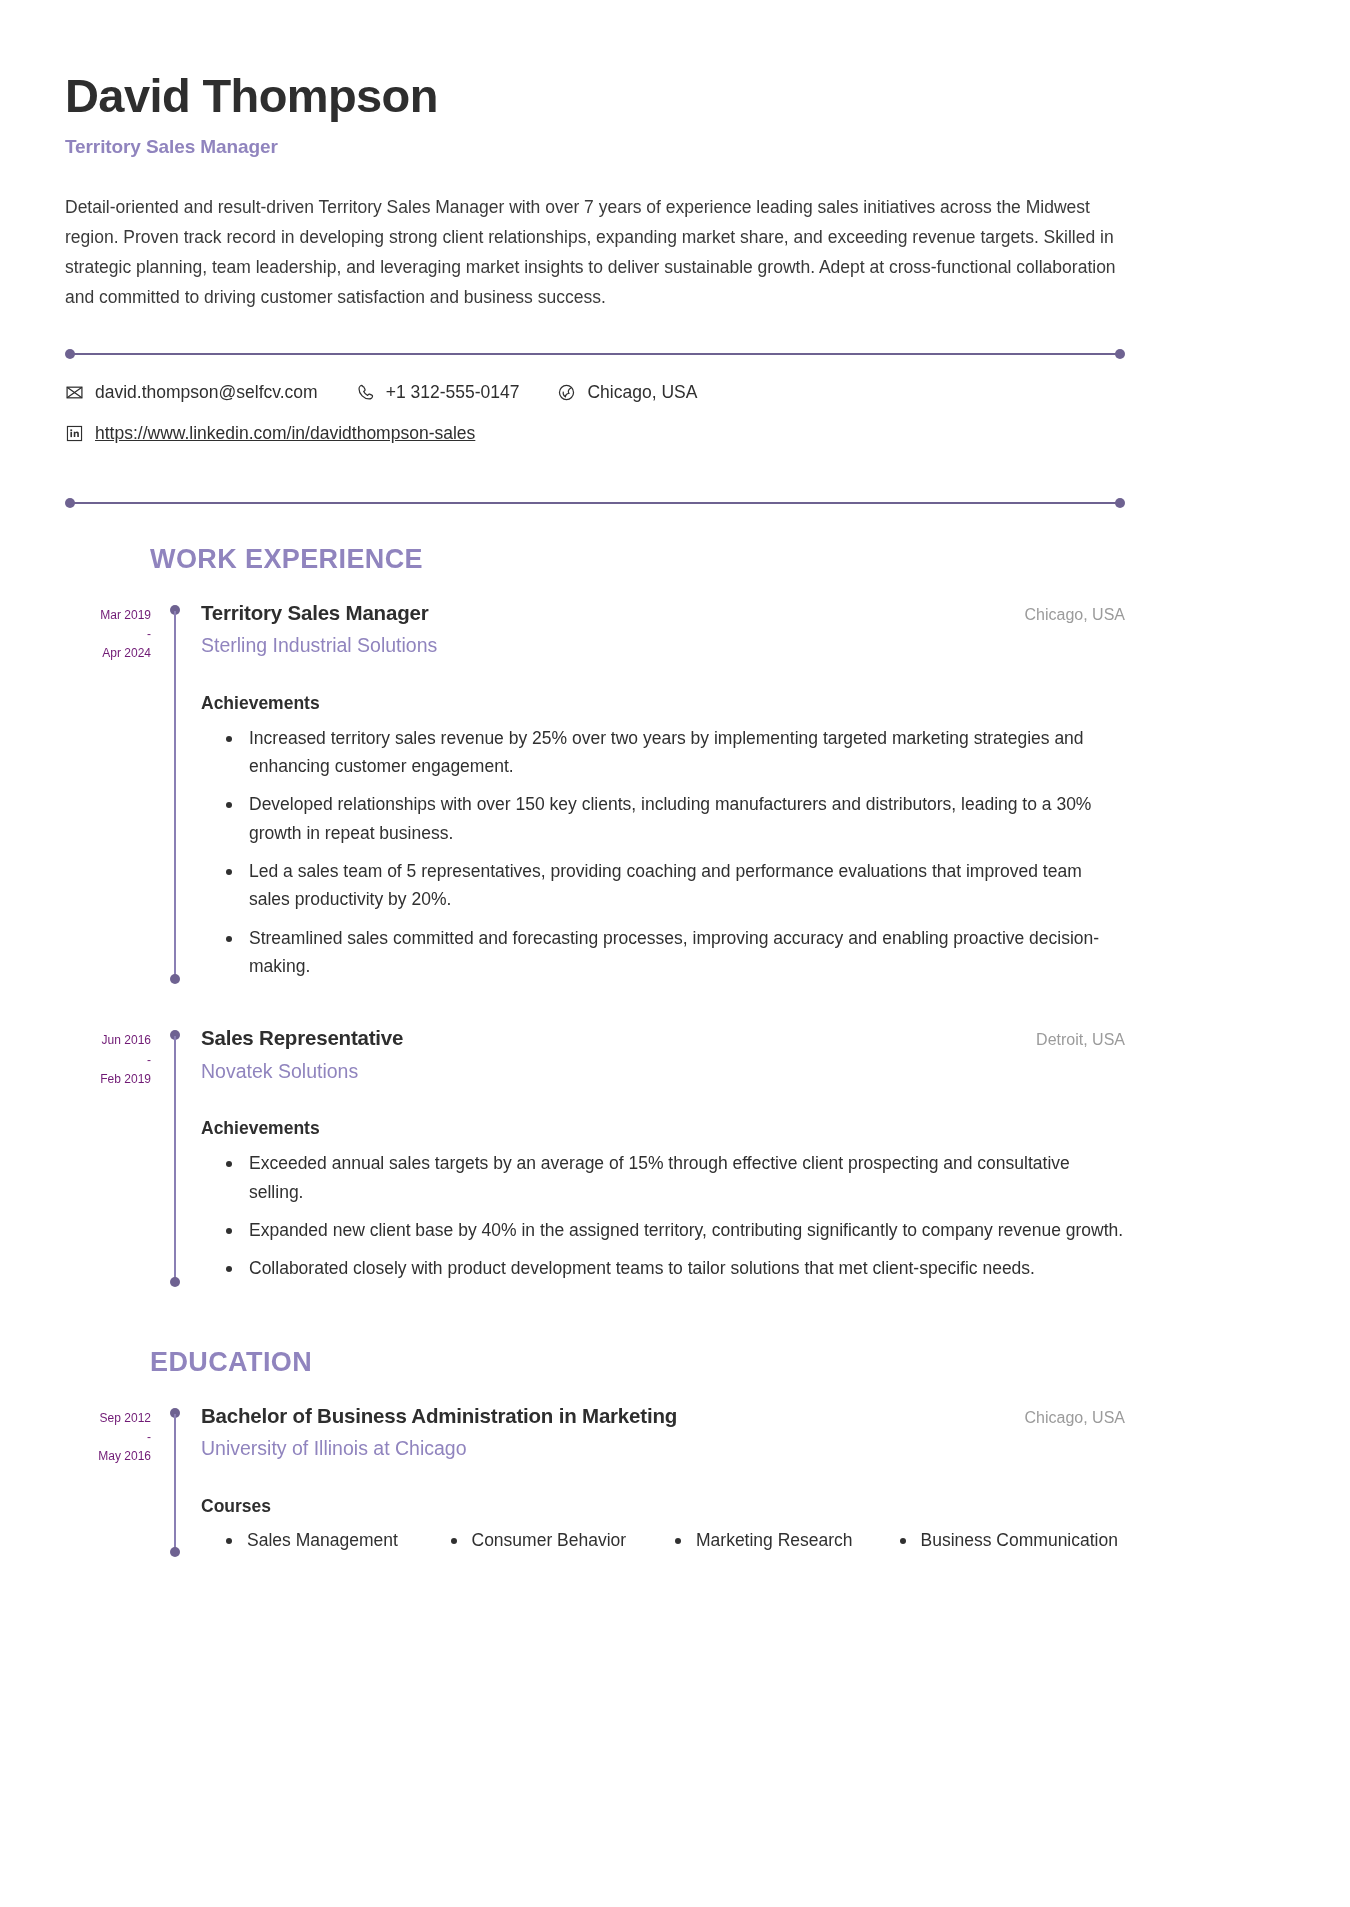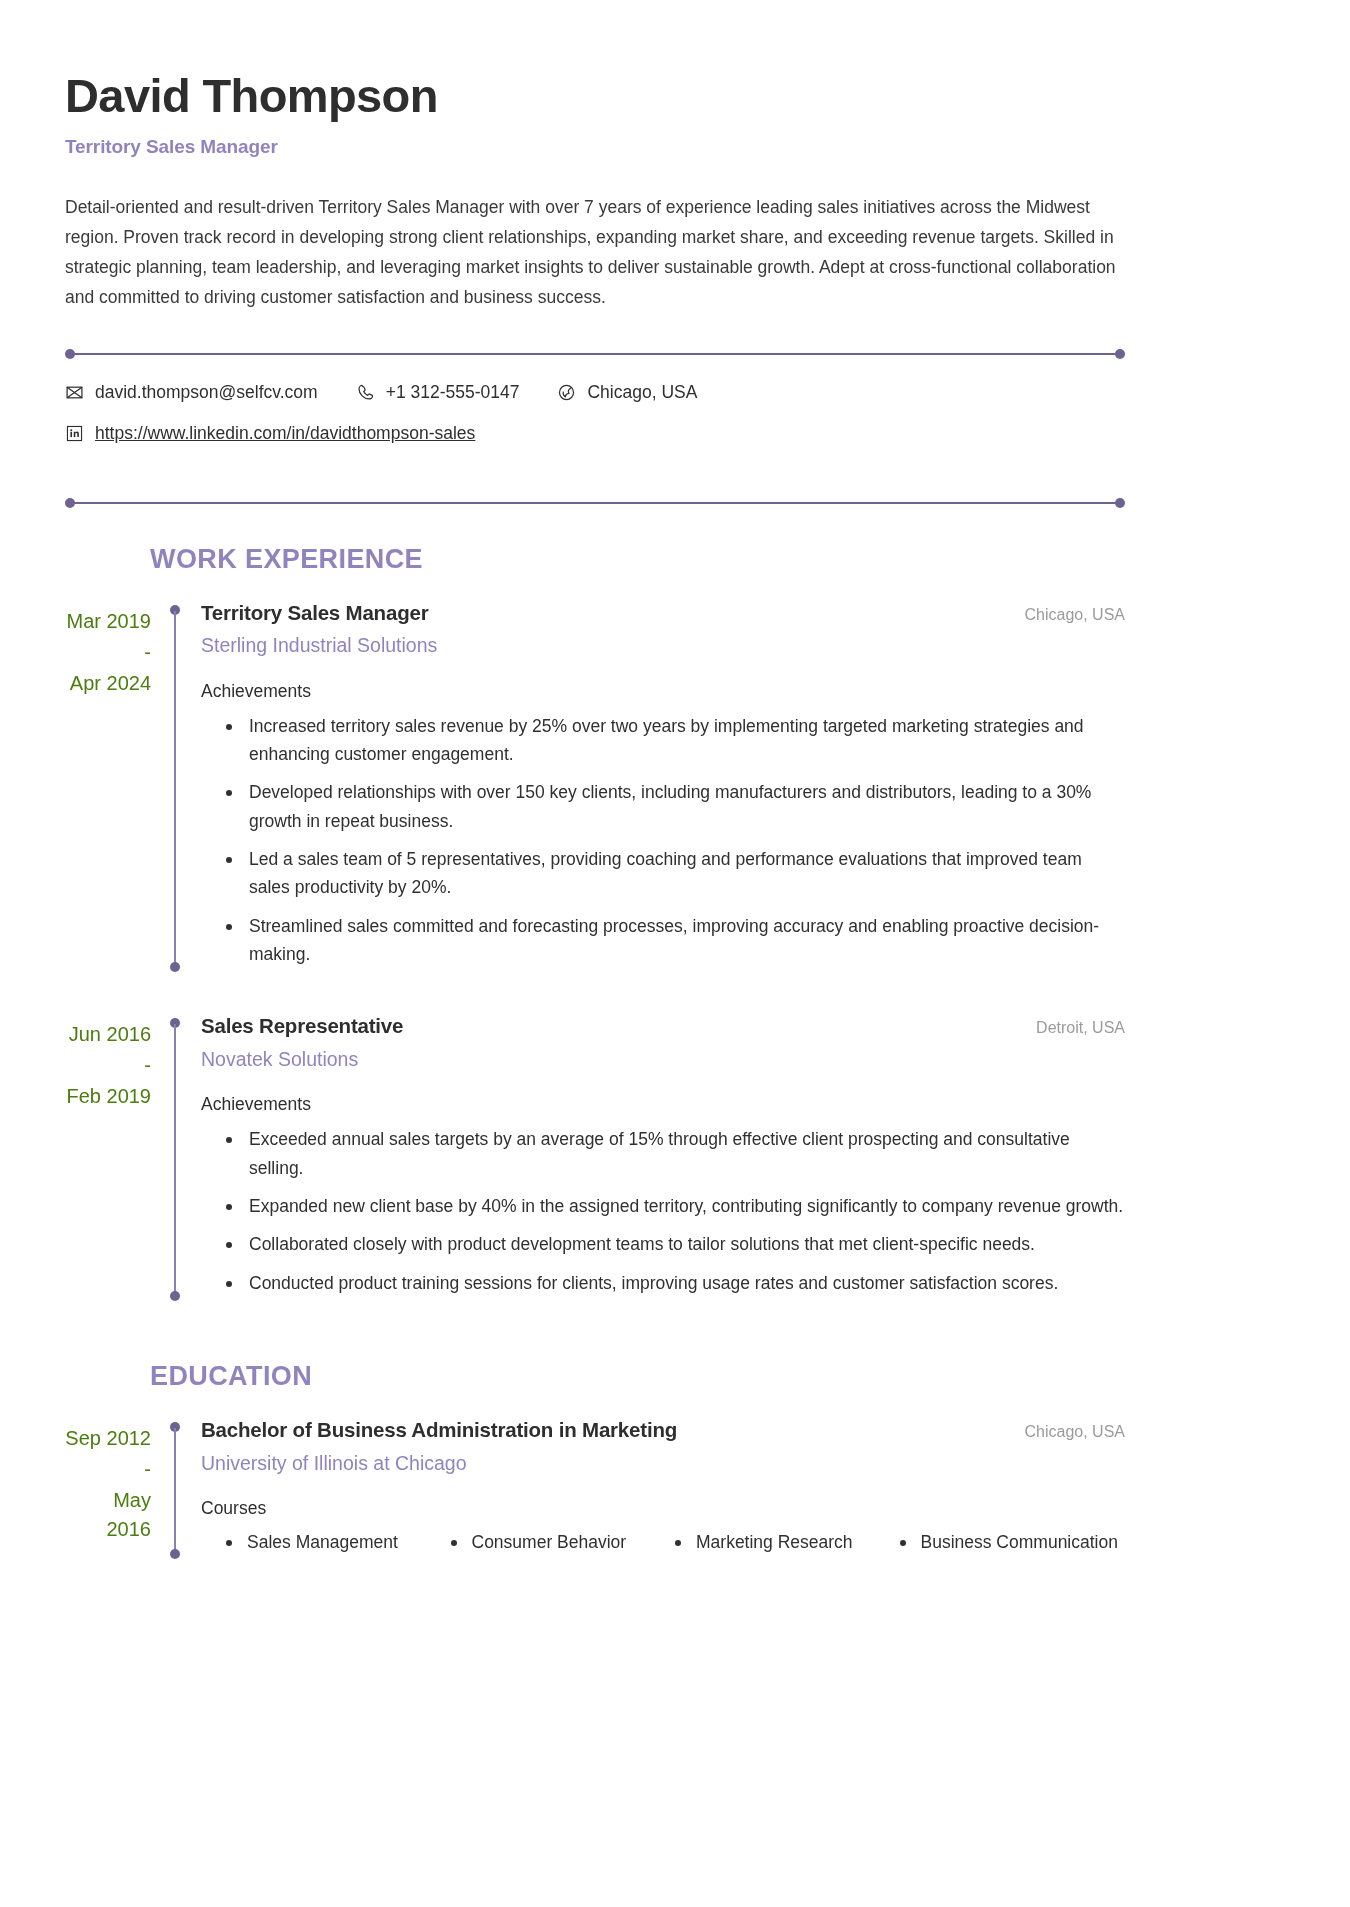--- a/index.html
+++ b/index.html
@@ -110,23 +110,23 @@
     display: flex;
     align-items: stretch;
     position: relative;
   }
   .entry-dates {
     width: 100px;
     flex: 0 0 100px;
     text-align: right;
     padding-top: 8px;
     padding-right: 14px;
-    font-size: 20px;
+    font-size: 12px;
     line-height: 1.45;
-    color: #4d7c0f;
+    color: #701a75;
   }
   .entry-dates .dash { display: block; margin: 2px 0; }
 
   .timeline {
     flex: 0 0 22px;
     width: 22px;
     position: relative;
   }
   .timeline .line {
     position: absolute;
@@ -171,23 +171,23 @@
     flex: 0 0 auto;
   }
   .entry-org {
     font-size: 19.5px;
     color: #9084be;
     margin-top: 6px;
     line-height: 1.35;
   }
   .entry-sub {
     font-size: 17.5px;
-    font-weight: 400;
+    font-weight: 700;
     color: #2e2e2e;
-    margin-top: 22px;
+    margin-top: 34px;
   }
 
   ul.bullets {
     list-style: none;
     margin: 10px 0 0 0;
     padding: 0 0 0 46px;
   }
   ul.bullets li {
     position: relative;
     font-size: 17.5px;
@@ -356,21 +356,20 @@
         <div class="entry-head">
           <div class="entry-role">Sales Representative</div>
           <div class="entry-location">Detroit, USA</div>
         </div>
         <div class="entry-org">Novatek Solutions</div>
         <div class="entry-sub">Achievements</div>
         <ul class="bullets">
           <li>Exceeded annual sales targets by an average of 15% through effective client prospecting and consultative selling.</li>
           <li>Expanded new client base by 40% in the assigned territory, contributing significantly to company revenue growth.</li>
           <li>Collaborated closely with product development teams to tailor solutions that met client-specific needs.</li>
-          <li>Conducted product training sessions for clients, improving usage rates and customer satisfaction scores.</li>
         </ul>
       </div>
     </div>
   </section>
 
   <section class="section">
     <h2 class="section-title education-title">EDUCATION</h2>
 
     <div class="entry edu-entry">
       <div class="entry-dates">

